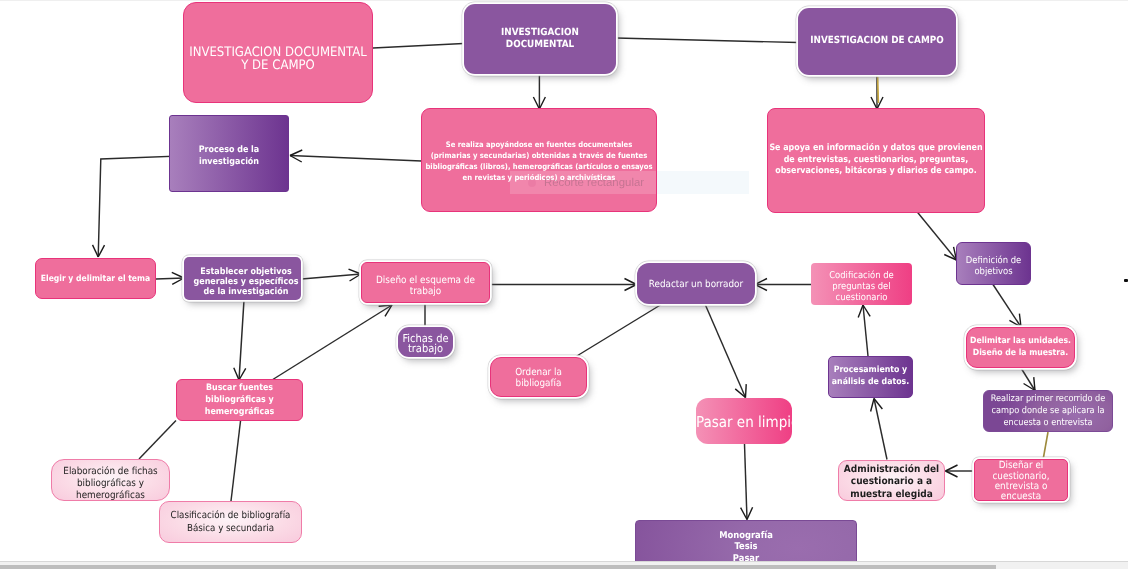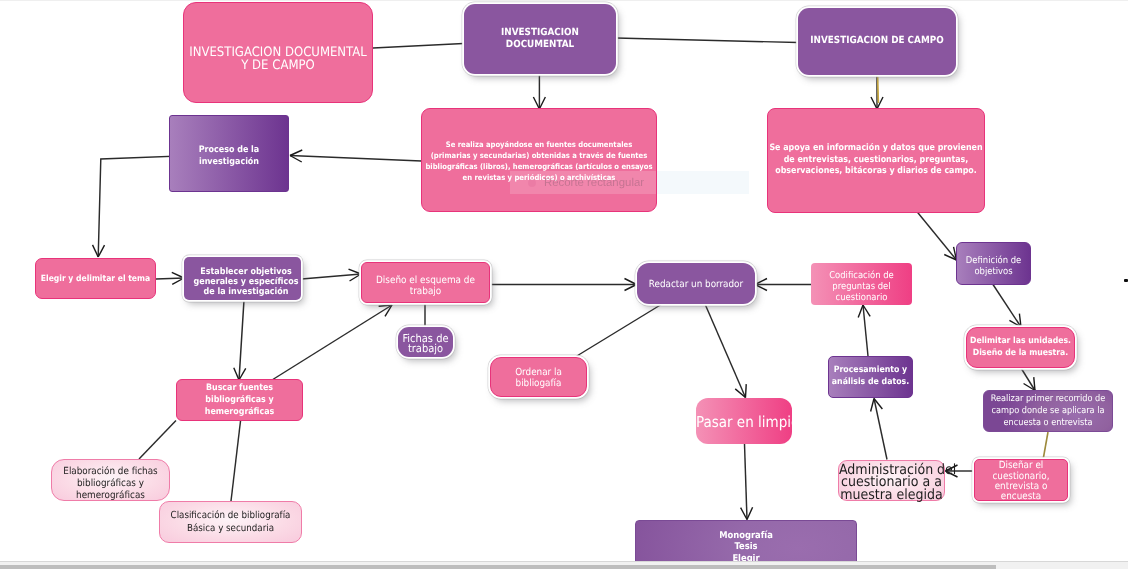--- a/index.html
+++ b/index.html
@@ -190,26 +190,26 @@
       <div class="node t-soft noring" style="left: 51px; top: 459px; width: 119px; height: 42px; border-radius: 13px; font-size: 9.8px; font-weight: 400; line-height: 12px;">
         <span class="lbl" style="transform: translate3d(0px, 3.5px, 0px);"><span class="ln">Elaboración de fichas</span><br><span class="ln">bibliográficas y</span><br><span class="ln">hemerográficas</span></span>
       </div>
       <div class="node t-soft noring" style="left: 159px; top: 501px; width: 143px; height: 42px; border-radius: 10px; font-size: 9.7px; font-weight: 400; line-height: 12.6px;">
         <span class="lbl" style="transform: translate3d(0px, 1px, 0px);"><span class="ln">Clasificación de bibliografía</span><br><span class="ln">Básica y secundaria</span></span>
       </div>
       <div class="node t-gradk noring" style="left: 696px; top: 398px; width: 96px; height: 46px; border-radius: 12px; font-size: 15px; font-weight: 400; line-height: 12px;">
         <span class="lbl" style="transform: translate3d(0px, 1px, 0px);"><span class="ln">Pasar en limpio</span></span>
       </div>
       <div class="node t-radp2 noring" style="left: 635px; top: 520px; width: 222px; height: 54px; border-radius: 4px; font-size: 9.3px; font-weight: 700; line-height: 11.6px; border: 1px solid rgb(122, 74, 149);">
-        <span class="lbl" style="transform: translate3d(0px, 0px, 0px);"><span class="ln">Monografía</span><br><span class="ln">Tesis</span><br><span class="ln">Elegir</span></span>
+        <span class="lbl" style="transform: translate3d(0px, 0px, 0px);"><span class="ln">Monografía</span><br><span class="ln">Tesis</span><br><span class="ln">Pasar</span></span>
       </div>
       <div class="node t-gradp noring" style="left: 828px; top: 356px; width: 85px; height: 42px; border-radius: 5px; font-size: 8.7px; font-weight: 700; line-height: 11.8px; border: 1px solid rgb(109, 52, 144);">
         <span class="lbl" style="transform: translate3d(0px, 0px, 0px);"><span class="ln">Procesamiento y</span><br><span class="ln">análisis de datos.</span></span>
       </div>
-      <div class="node t-soft noring" style="left: 838px; top: 460px; width: 107px; height: 41px; border-radius: 9px; font-size: 14px; font-weight: 400; line-height: 12.3px;">
+      <div class="node t-soft noring" style="left: 838px; top: 460px; width: 107px; height: 41px; border-radius: 9px; font-size: 10px; font-weight: 700; line-height: 12.3px;">
         <span class="lbl" style="transform: translate3d(0px, 2px, 0px);"><span class="ln">Administración del</span><br><span class="ln">cuestionario a a</span><br><span class="ln">muestra elegida</span></span>
       </div>
       <div class="node t-pink wring" style="left: 966px; top: 327px; width: 109px; height: 41px; border-radius: 11px; font-size: 8.6px; font-weight: 700; line-height: 11.6px;">
         <span class="lbl" style="transform: translate3d(0px, 0px, 0px);"><span class="ln">Delimitar las unidades.</span><br><span class="ln">Diseño de la muestra.</span></span>
       </div>
       <div class="node t-radp noring" style="left: 983px; top: 390px; width: 130px; height: 42px; border-radius: 6px; font-size: 9.1px; font-weight: 400; line-height: 11.8px; border: 1px solid rgb(124, 74, 150);">
         <span class="lbl" style="transform: translate3d(0px, 1px, 0px);"><span class="ln">Realizar primer recorrido de</span><br><span class="ln">campo donde se aplicara la</span><br><span class="ln">encuesta o entrevista</span></span>
       </div>
       <div class="node t-pink wring" style="left: 974px; top: 459px; width: 94px; height: 42px; border-radius: 5px; font-size: 9.8px; font-weight: 400; line-height: 10.3px;">
         <span class="lbl" style="transform: translate3d(0px, 2px, 0px);"><span class="ln">Diseñar el</span><br><span class="ln">cuestionario,</span><br><span class="ln">entrevista o</span><br><span class="ln">encuesta</span></span>

